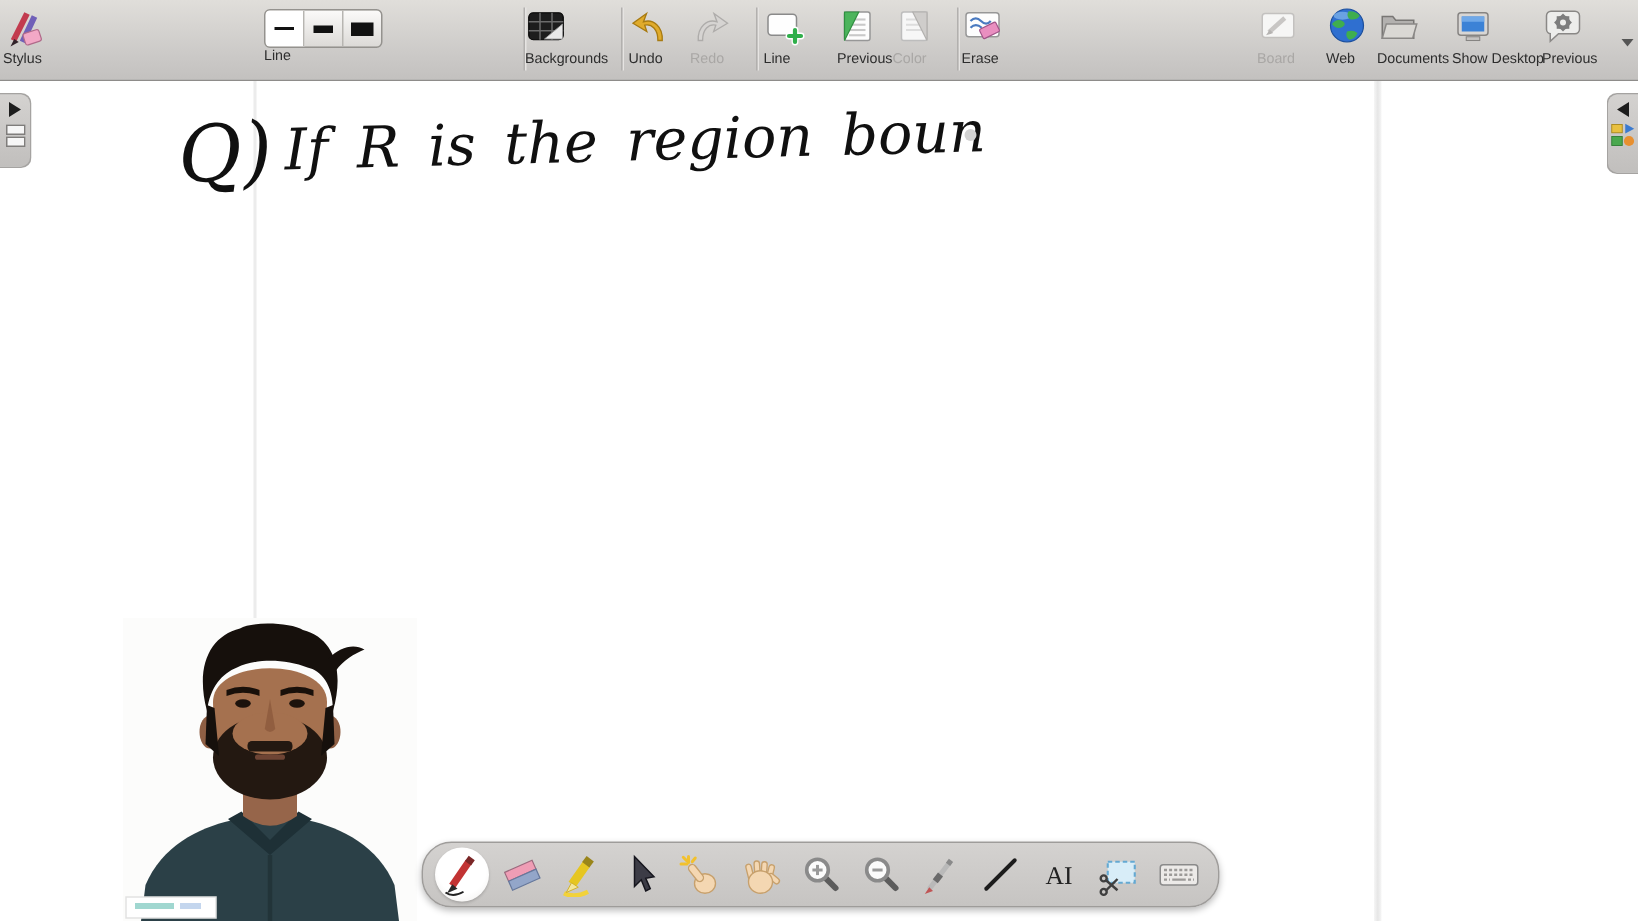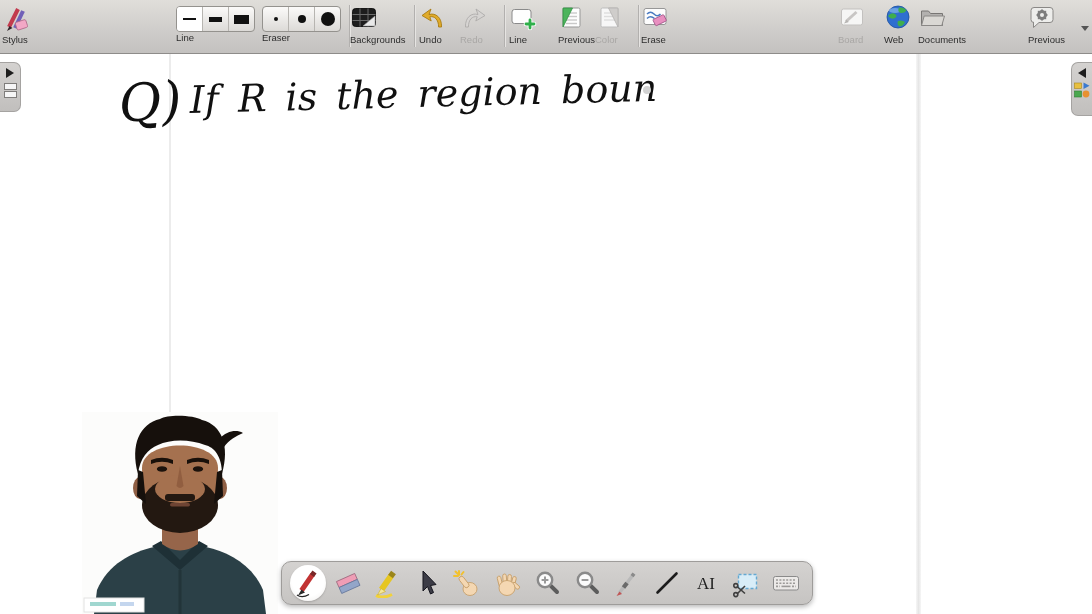--- a/index.html
+++ b/index.html
@@ -40,21 +40,21 @@
   .rtab{right:0;border-right:none;border-radius:7px 0 0 7px;height:54px;}
   .tri-r{width:0;height:0;border-left:8px solid #1d1d1d;border-top:5px solid transparent;border-bottom:5px solid transparent;}
   .tri-l{width:0;height:0;border-right:8px solid #1d1d1d;border-top:5px solid transparent;border-bottom:5px solid transparent;}
   .minipage{width:11px;height:5px;background:#f6f6f6;border:1px solid #7f7d7b;margin-top:1px;}
 
   
   .webcam{position:absolute;left:82px;top:358px;width:196px;height:202px;}
 
   
   .palette{position:absolute;left:281px;top:561px;width:532px;height:44px;box-sizing:border-box;
-           background:linear-gradient(#d4d2d0,#c6c4c2);border:1px solid #9e9c9a;border-radius:10px;
+           background:linear-gradient(#d4d2d0,#c6c4c2);border:1px solid #9e9c9a;border-radius:20px;
            box-shadow:0 2px 5px rgba(0,0,0,.28);display:flex;align-items:center;padding:0 6px;}
   .ptool{width:40px;height:40px;display:flex;align-items:center;justify-content:center;position:relative;cursor:pointer;}
   .ptool svg{position:relative;z-index:1;}
   .ptool.selected::before{content:'';position:absolute;left:2px;top:2px;width:36px;height:36px;border-radius:50%;
         background:radial-gradient(circle at 50% 42%,#ffffff 58%,#edebe9);box-shadow:0 1px 2px rgba(0,0,0,.18);}
 </style>
 </head>
 <body>
 
 <div id="root">
@@ -82,34 +82,20 @@
         <div class="tcell" style="width:25px;">
             <div class="lsample" style="width:13px;height:5px;"></div>
           </div>
         <div class="tcell" style="width:25px;">
             <div class="lsample" style="width:15px;height:9px;"></div>
           </div>
       </div>
       <div class="tlabel">Line</div>
     </div>
 
-    <div class="titem" style="left:262px;width:78px;">
-      <div class="tgroup">
-        <div class="tcell" style="width:25px;">
-            <div class="dot" style="width:4px;height:4px;"></div>
-          </div>
-        <div class="tcell" style="width:25px;">
-            <div class="dot" style="width:8px;height:8px;"></div>
-          </div>
-        <div class="tcell" style="width:25px;">
-            <div class="dot" style="width:14px;height:14px;"></div>
-          </div>
-      </div>
-      <div class="tlabel">Eraser</div>
-    </div>
 
     <div class="sep" style="left:349px;"></div>
 
     <div class="titem" style="left:350px;width:62px;">
       <div class="ticon">
         <svg width="28" height="28" viewBox="0 0 28 28">
           <rect x="2.5" y="4.5" width="23" height="18" rx="3" fill="#1d1d1d" stroke="#000" stroke-width="0.8"></rect>
           <g stroke="#6b6b6b" stroke-width="1">
               <line x1="2.5" y1="10.5" x2="25.5" y2="10.5"></line>
               <line x1="2.5" y1="16.5" x2="25.5" y2="16.5"></line>
@@ -235,20 +221,31 @@
     <div class="titem" style="left:918px;width:52px;">
       <div class="ticon">
         <svg width="28" height="28" viewBox="0 0 28 28">
           <path d="M3.5,7 L10.5,7 L12.5,9.5 L24.5,9.5 L24.5,21.5 L3.5,21.5 Z" fill="#b3b1af" stroke="#787674"></path>
           <path d="M3.5,21.5 L6.2,12 L26.5,12 L23.8,21.5 Z" fill="#dad8d4" stroke="#8a8886"></path>
         </svg>
       </div>
       <div class="tlabel">Documents</div>
     </div>
 
+    <div class="titem" style="left:968px;width:64px;">
+      <div class="ticon">
+        <svg width="28" height="28" viewBox="0 0 28 28">
+          <rect x="4" y="4.5" width="20" height="15" rx="2" fill="#d8d6d4" stroke="#868482"></rect>
+          <rect x="6.5" y="7" width="15" height="10" fill="#3c82d6"></rect>
+          <rect x="6.5" y="7" width="15" height="3.5" fill="#6fa8e8"></rect>
+          <rect x="9.5" y="20.5" width="9" height="2.5" fill="#c5c3c1" stroke="#868482" stroke-width="0.7"></rect>
+        </svg>
+      </div>
+      <div class="tlabel">Show Desktop</div>
+    </div>
 
     <div class="titem" style="left:1028px;width:54px;">
       <div class="ticon">
         <svg width="28" height="28" viewBox="0 0 28 28">
           <path d="M6,3.5 h16 a3,3 0 0 1 3,3 v9 a3,3 0 0 1 -3,3 h-11 l-5.5,5 v-5 h0.5 a3,3 0 0 1 -3,-3 v-9 a3,3 0 0 1 3,-3 z" fill="#ededeb" stroke="#8a8886"></path>
           <g fill="#7d7d7d">
             <rect x="9.8" y="6.8" width="8.4" height="8.4"></rect>
             <rect x="9.8" y="6.8" width="8.4" height="8.4" transform="rotate(45 14 11)"></rect>
             <circle cx="14" cy="11" r="4.6"></circle>
           </g>

